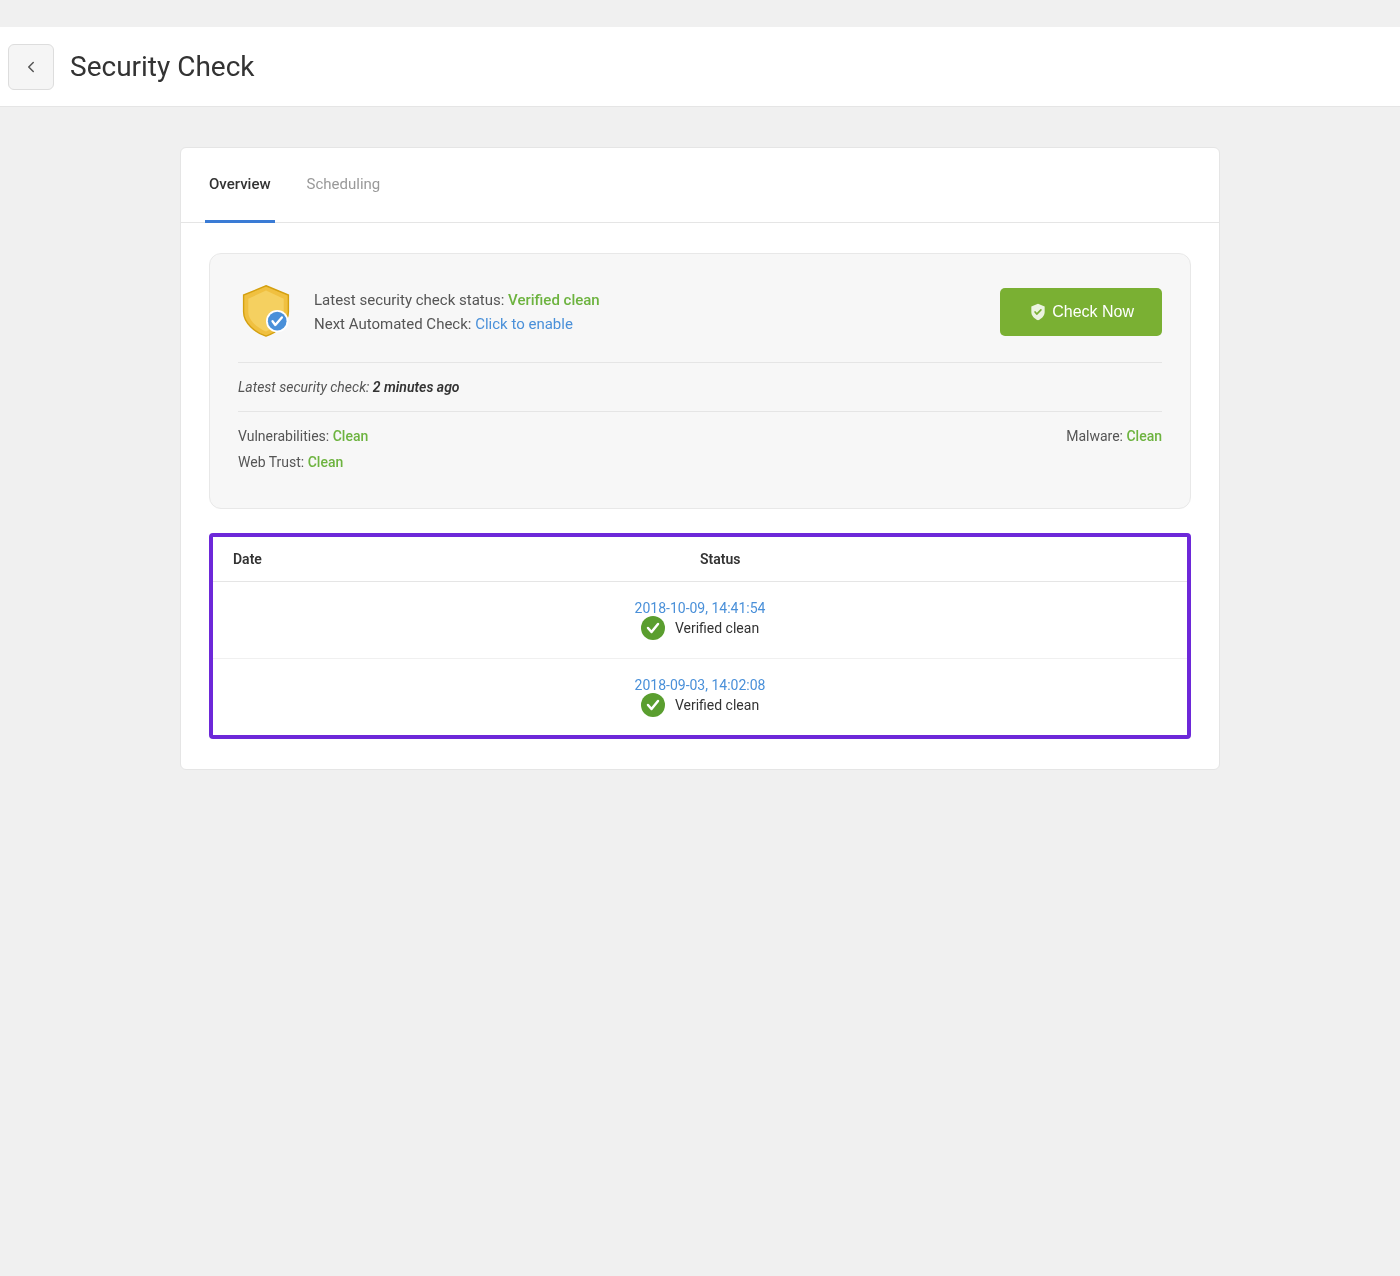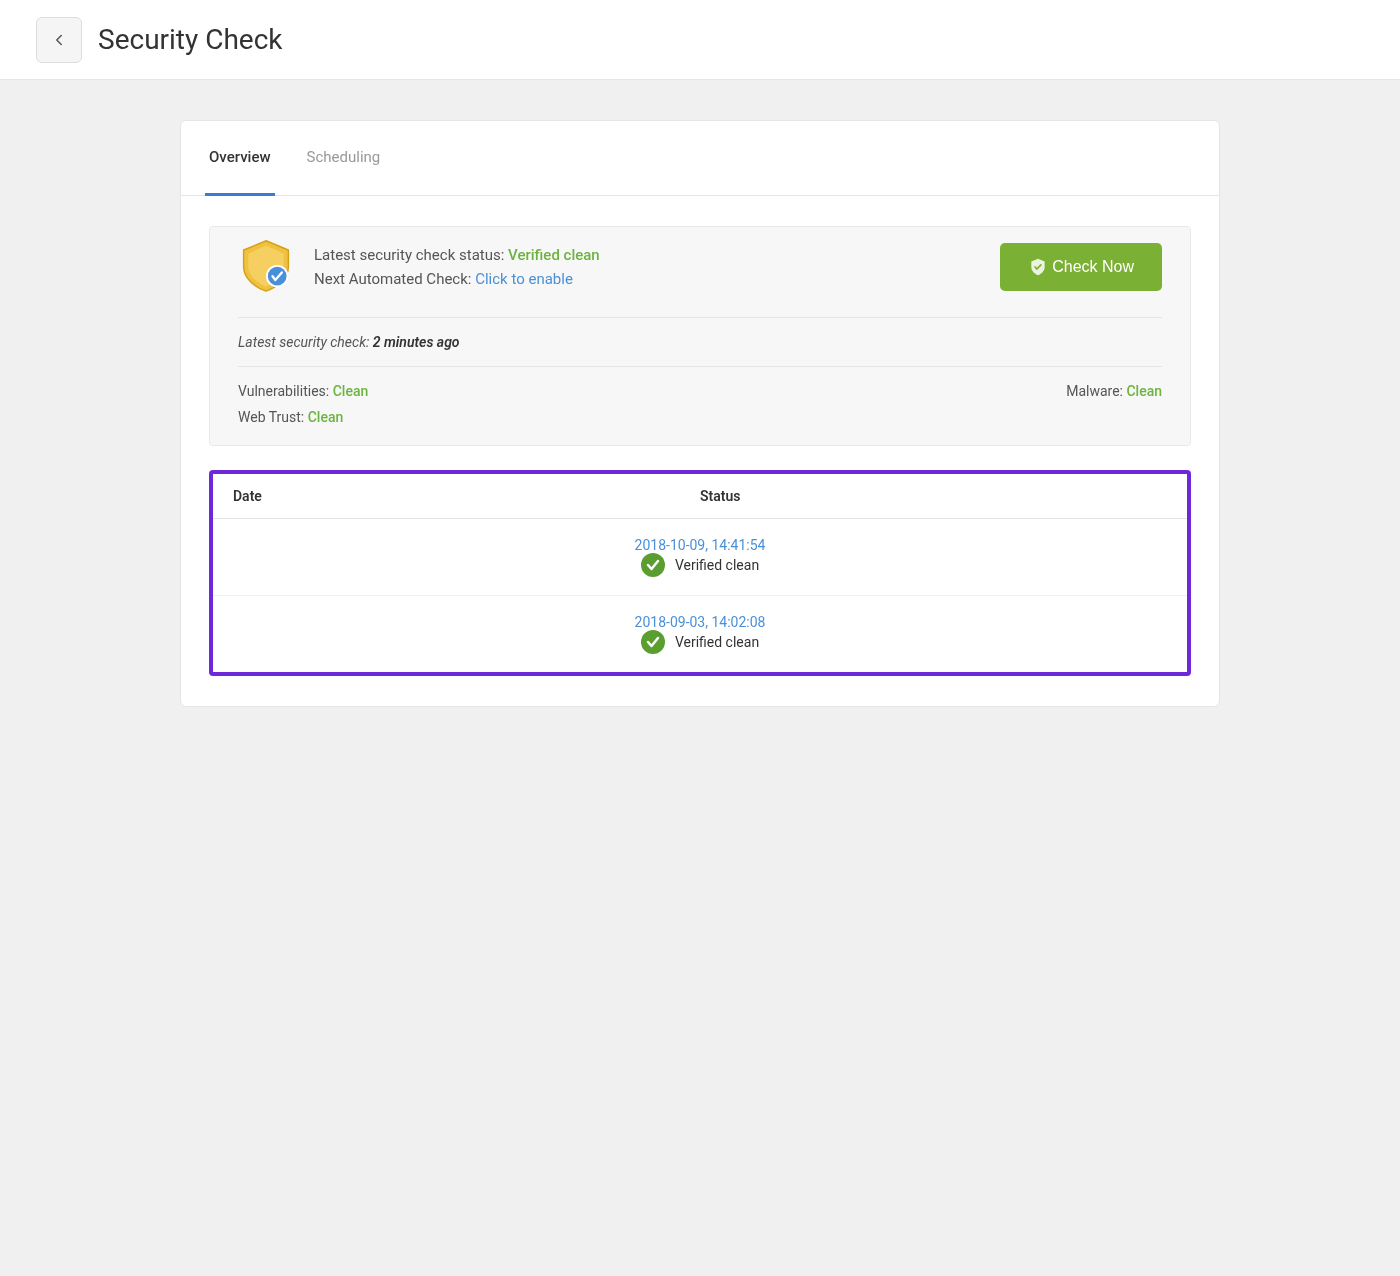--- a/index.html
+++ b/index.html
@@ -14,23 +14,24 @@
       color: #333;
       min-height: 1276px;
       width: 1400px;
     }
 
     
     .header {
       background: #fff;
       display: flex;
       align-items: center;
-      padding: 16px 36px;
+      padding: 16px 8px;
       border-bottom: 1px solid #e5e5e5;
       height: 80px;
+      margin-top: 27px;
     }
 
     .back-button {
       width: 46px;
       height: 46px;
       border: 1px solid #ddd;
       border-radius: 6px;
       background: #f5f5f5;
       display: flex;
       align-items: center;
@@ -94,23 +95,23 @@
     }
 
     
     .card-body {
       padding: 30px 28px;
     }
 
     
     .status-section {
       background: #f7f7f7;
-      border-radius: 4px;
+      border-radius: 12px;
       border: 1px solid #e8e8e8;
-      padding: 10px 28px;
+      padding: 28px 28px;
       margin-bottom: 24px;
     }
 
     .status-top {
       display: flex;
       align-items: center;
       justify-content: space-between;
       margin-bottom: 20px;
     }
 

